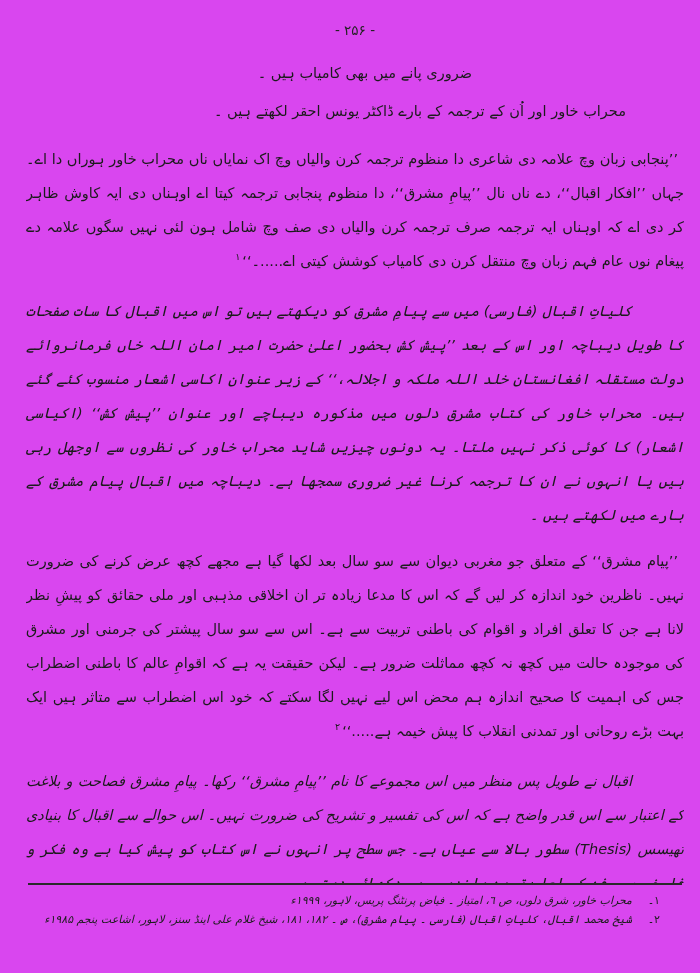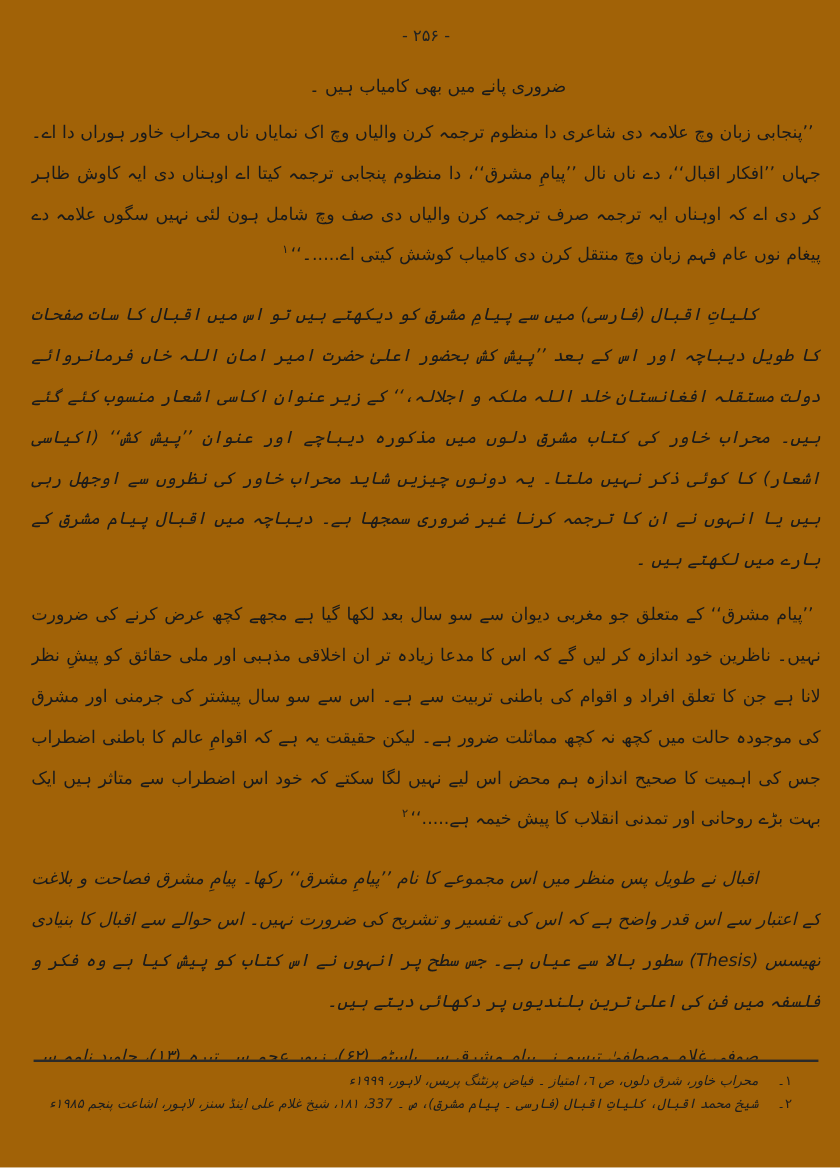--- a/index.html
+++ b/index.html
@@ -5,21 +5,21 @@
   html, body {
     margin: 0;
     padding: 0;
     background: #f6f5f1;
   }
   .page {
     position: relative;
     width: 700px;
     height: 973px;
     margin: 0 auto;
-    background: #a16207;
+    background: #d946ef;
     color: #1b1b1b;
     box-sizing: border-box;
     font-family: "DejaVu Sans", sans-serif;
     direction: rtl;
     display: flex;
     flex-direction: column;
     padding: 22px 16px 0 26px;
     overflow: hidden;
   }
   .page-number {
@@ -90,20 +90,21 @@
 <body>
 
 <div class="page">
 
   <div class="page-number">- ۲۵۶ -</div>
 
   <div class="content">
 
     <p class="continuation">ضروری پانے میں بھی کامیاب ہیں ۔</p>
 
+    <p class="lead">محراب خاور اور اُن کے ترجمہ کے بارے ڈاکٹر یونس احقر لکھتے ہیں ۔</p>
 
     <p class="quote"><span>’’پنجابی زبان وچ علامہ دی شاعری دا منظوم ترجمہ کرن والیاں وچ اک نمایاں ناں محراب خاور ہوراں دا اے۔ جہاں ’’افکار اقبال‘‘، دے ناں نال ’’پیامِ مشرق‘‘، دا منظوم پنجابی ترجمہ کیتا اے اوہناں دی ایہ کاوش ظاہر کر دی اے کہ اوہناں ایہ ترجمہ صرف ترجمہ کرن والیاں دی صف وچ شامل ہون لئی نہیں سگوں علامہ دے پیغام نوں عام فہم زبان وچ منتقل کرن دی کامیاب کوشش کیتی اے.....۔‘‘</span><sup class="fn-ref">۱</sup></p>
 
     <p class="indent">کلیاتِ اقبال (فارسی) میں سے پیامِ مشرق کو دیکھتے ہیں تو اس میں اقبال کا سات صفحات کا طویل دیباچہ اور اس کے بعد ’’پیش کش بحضور اعلیٰ حضرت امیر امان اللہ خاں فرمانروائے دولت مستقلہ افغانستان خلد اللہ ملکہ و اجلالہ،‘‘ کے زیر عنوان اکاسی اشعار منسوب کئے گئے ہیں۔ محراب خاور کی کتاب مشرق دلوں میں مذکورہ دیباچے اور عنوان ’’پیش کش‘‘ (اکیاسی اشعار) کا کوئی ذکر نہیں ملتا۔ یہ دونوں چیزیں شاید محراب خاور کی نظروں سے اوجھل رہی ہیں یا انہوں نے ان کا ترجمہ کرنا غیر ضروری سمجھا ہے۔ دیباچہ میں اقبال پیام مشرق کے بارے میں لکھتے ہیں ۔</p>
 
     <p class="quote"><span>’’پیام مشرق‘‘ کے متعلق جو مغربی دیوان سے سو سال بعد لکھا گیا ہے مجھے کچھ عرض کرنے کی ضرورت نہیں۔ ناظرین خود اندازہ کر لیں گے کہ اس کا مدعا زیادہ تر ان اخلاقی مذہبی اور ملی حقائق کو پیشِ نظر لانا ہے جن کا تعلق افراد و اقوام کی باطنی تربیت سے ہے۔ اس سے سو سال پیشتر کی جرمنی اور مشرق کی موجودہ حالت میں کچھ نہ کچھ مماثلت ضرور ہے۔ لیکن حقیقت یہ ہے کہ اقوامِ عالم کا باطنی اضطراب جس کی اہمیت کا صحیح اندازہ ہم محض اس لیے نہیں لگا سکتے کہ خود اس اضطراب سے متاثر ہیں ایک بہت بڑے روحانی اور تمدنی انقلاب کا پیش خیمہ ہے.....‘‘</span><sup class="fn-ref">۲</sup></p>
 
     <p class="indent">اقبال نے طویل پس منظر میں اس مجموعے کا نام ’’پیامِ مشرق‘‘ رکھا۔ پیامِ مشرق فصاحت و بلاغت کے اعتبار سے اس قدر واضح ہے کہ اس کی تفسیر و تشریح کی ضرورت نہیں۔ اس حوالے سے اقبال کا بنیادی تھیسس (Thesis) سطور بالا سے عیاں ہے۔ جس سطح پر انہوں نے اس کتاب کو پیش کیا ہے وہ فکر و فلسفہ میں فن کی اعلیٰ ترین بلندیوں پر دکھائی دیتے ہیں۔</p>
 
     <p class="indent">صوفی غلام مصطفیٰ تبسم نے پیامِ مشرق سے باسٹھ (۶۲)، زبورِ عجم سے تیرہ (۱۳)، جاوید نامہ سے ایک (۱) اور ارمغانِ حجاز سے چوبیس (۲۴) عنوانات کا پنجابی میں ترجمہ کیا ہے۔ انہوں نے اپنی کتاب کے ’’جفت‘‘ صفحات پر اصل متن اور اس کے سامنے ’’طاق‘‘ صفحات پر پنجابی ترجمہ پیش کیا ہے۔ اس روایت کو محراب خاور نے اس حد تک قائم رکھا ہے کہ متن کے اشعار بھی اپنی کتاب میں تحریر کر دیئے ہیں۔ ذیل کی سطور صوفی غلام مصطفے تبسم اور محراب خاور کے تراجم اور اُن کا جائزہ پیش کیا جا رہا ہے۔ لیکن پہلے متن کے چند اشعار:۔</p>
@@ -113,17 +114,17 @@
   <div class="footnotes">
     <div class="fn-divider"></div>
 
     <div class="fn-row">
       <span class="fn-marker">۱۔</span>
       <span class="fn-text">محراب خاور، شرق دلوں، ص ٦، امتیاز ۔ فیاض پرنٹنگ پریس، لاہور، ۱۹۹۹ء</span>
     </div>
 
     <div class="fn-row">
       <span class="fn-marker">۲۔</span>
-      <span class="fn-text">شیخ محمد اقبال، کلیاتِ اقبال (فارسی ۔ پیام مشرق)، ص ۔ 337، ۱۸۱، شیخ غلام علی اینڈ سنز، لاہور، اشاعت پنجم ۱۹۸۵ء</span>
+      <span class="fn-text">شیخ محمد اقبال، کلیاتِ اقبال (فارسی ۔ پیام مشرق)، ص ۔ ۱۸۲، ۱۸۱، شیخ غلام علی اینڈ سنز، لاہور، اشاعت پنجم ۱۹۸۵ء</span>
     </div>
   </div>
 
 </div>
 
 </body></html>

